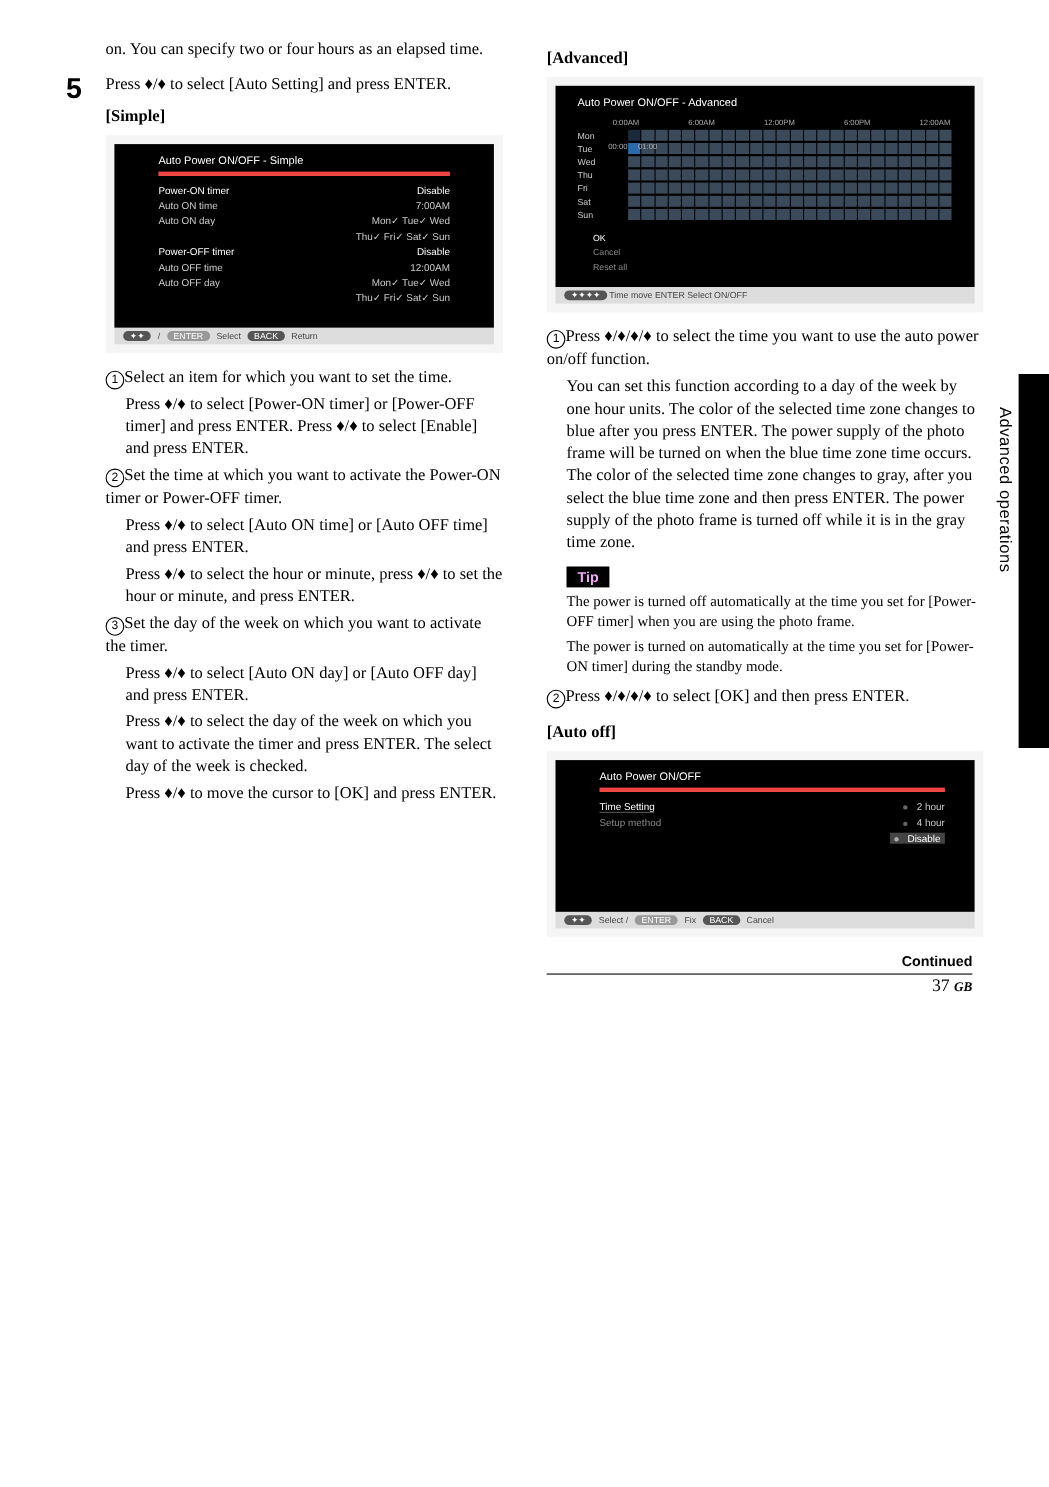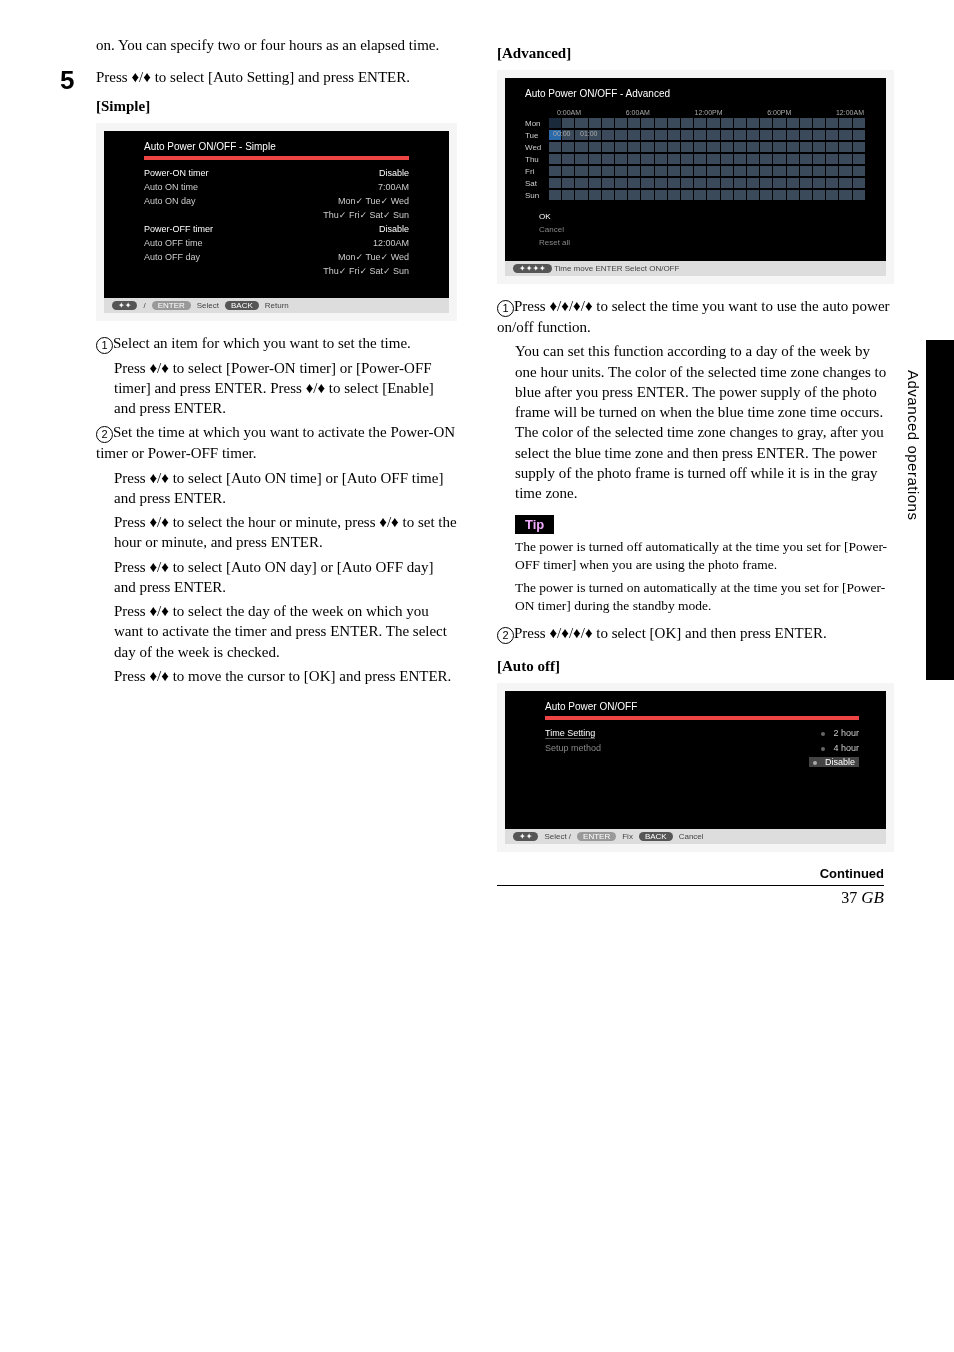--- a/index.html
+++ b/index.html
@@ -127,21 +127,21 @@
     margin-left: 30px;
     justify-content: space-between;
     padding: 0 2px;
   }
   .adv-row {
     display: flex;
     align-items: center;
     margin: 2px 0;
   }
   .adv-day {
-    width: 24px;
+    width: 46px;
     font-size: 8px;
     color: #ccc;
     flex-shrink: 0;
   }
   .adv-bar {
     flex: 1;
     height: 10px;
     display: flex;
   }
   .seg { flex: 1; margin-right: 1px; }
@@ -209,21 +209,21 @@
     font-weight: bold;
     font-family: Arial, sans-serif;
     font-size: 13px;
   }
   .page-num {
     border-top: 1px solid #000;
     margin-top: 4px;
     padding-top: 2px;
     font-size: 16px;
   }
-  .gb { font-style: italic; font-size: 17px; }
+  .gb { font-style: italic; font-size: 12px; font-weight: bold; }
   .tu-label { position: relative; }
   .tu-label .t1 { position: absolute; top: 0; left: 28px; font-size: 7px; color: #aaa; }
   .tu-label .t2 { position: absolute; top: 0; left: 55px; font-size: 7px; color: #aaa; }
 </style>
 </head>
 <body>
 
 <div class="side-tab"></div>
 <div class="side-label">Advanced operations</div>
 
@@ -292,20 +292,21 @@
         </div>
       </div>
 
       <p><span class="circled">1</span><span>Select an item for which you want to set the time.</span></p>
       <p class="sub">Press ♦/♦ to select [Power-ON timer] or [Power-OFF timer] and press ENTER. Press ♦/♦ to select [Enable] and press ENTER.</p>
 
       <p><span class="circled">2</span><span>Set the time at which you want to activate the Power-ON timer or Power-OFF timer.</span></p>
       <p class="sub">Press ♦/♦ to select [Auto ON time] or [Auto OFF time] and press ENTER.</p>
       <p class="sub">Press ♦/♦ to select the hour or minute, press ♦/♦ to set the hour or minute, and press ENTER.</p>
 
+      <p><span class="circled">3</span><span>Set the day of the week on which you want to activate the timer.</span></p>
       <p class="sub">Press ♦/♦ to select [Auto ON day] or [Auto OFF day] and press ENTER.</p>
       <p class="sub">Press ♦/♦ to select the day of the week on which you want to activate the timer and press ENTER. The select day of the week is checked.</p>
       <p class="sub">Press ♦/♦ to move the cursor to [OK] and press ENTER.</p>
     </div>
   </div>
 </div>
 
 <div class="col">
 
   <div class="heading">[Advanced]</div>

